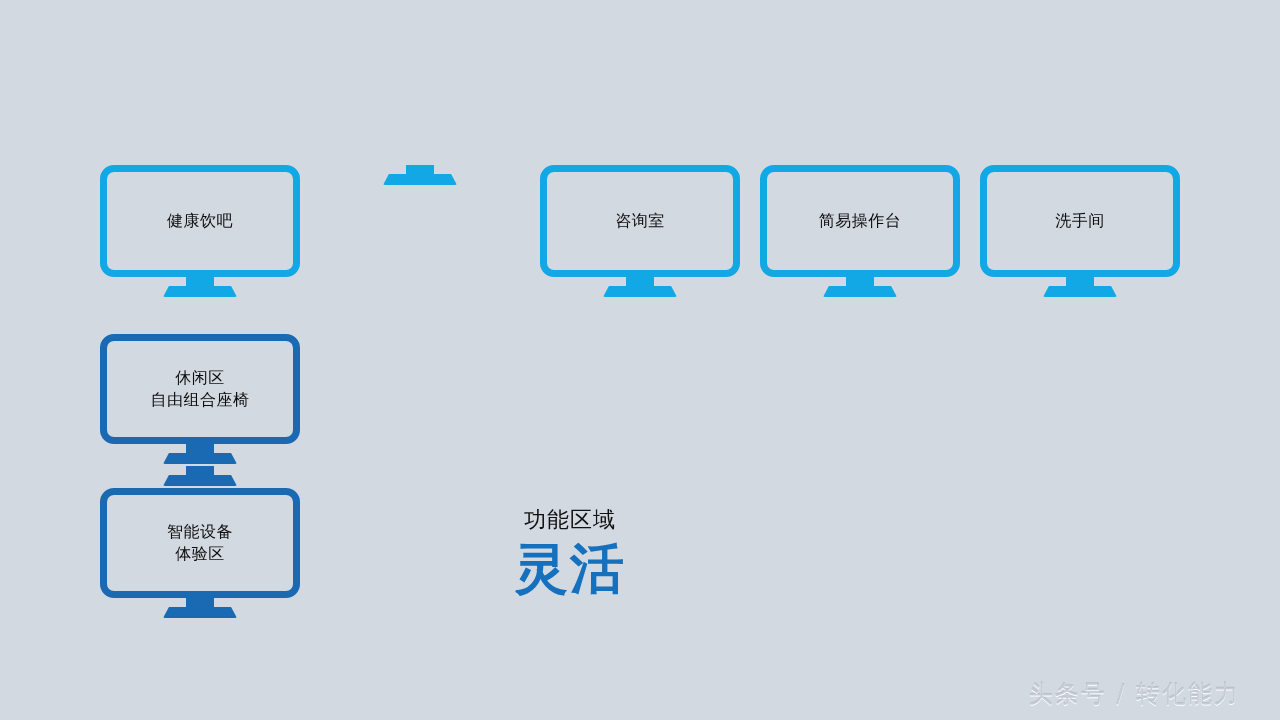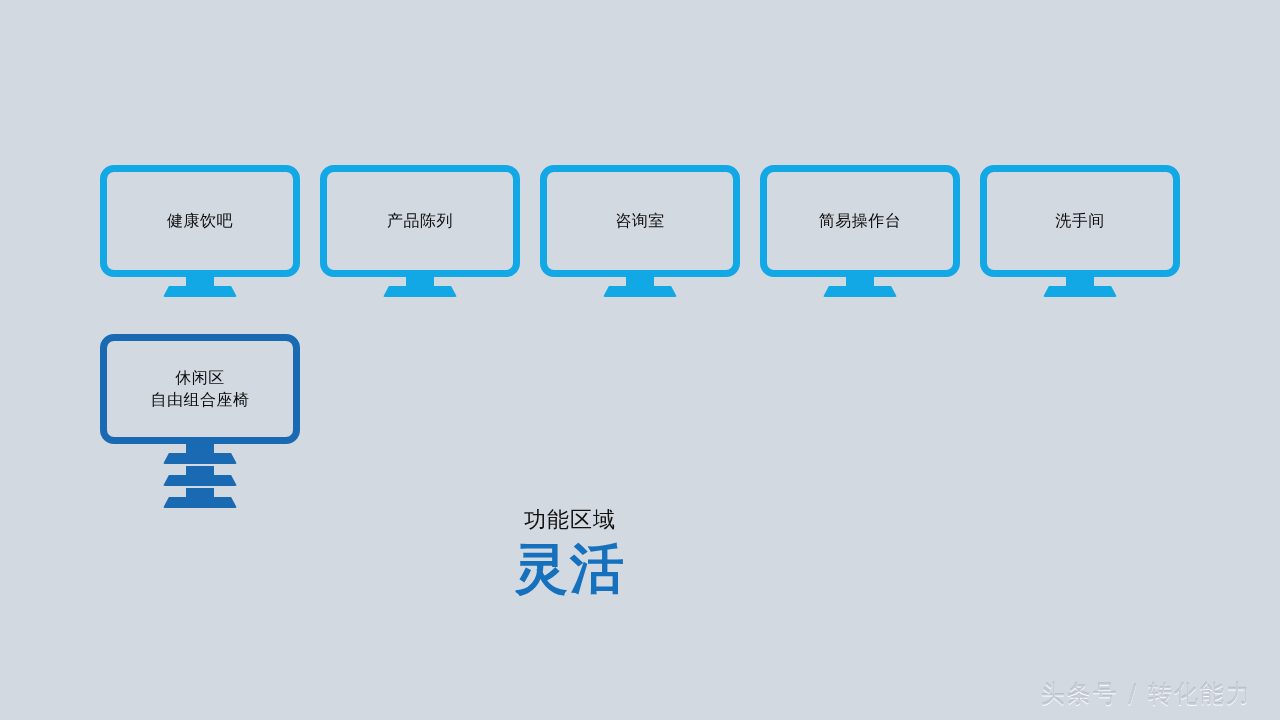--- a/index.html
+++ b/index.html
@@ -116,21 +116,21 @@
     font-weight: bold;
     color: #1571be;
     letter-spacing: 2px;
     margin-top: 2px;
     font-family: "DejaVu Sans", "Liberation Sans", sans-serif;
   }
 
   
   .watermark {
     position: absolute;
-    right: 28px;
+    right: 40px;
     bottom: 10px;
     font-size: 24px;
     line-height: 32px;
     color: #c6ccd6;
     letter-spacing: 2px;
     text-shadow: 0 1px 0 #ffffff, 0 -1px 0 #b8bfca;
     font-family: "DejaVu Sans", "Liberation Sans", sans-serif;
     white-space: nowrap;
     text-align: center;
   }
@@ -146,23 +146,20 @@
       <div class="screen">
         <div class="label">健康饮吧</div>
       </div>
       <div class="stand">
         <div class="neck"></div>
         <div class="base"></div>
       </div>
     </div>
 
     <div class="monitor c-light">
-      <div class="screen">
-        <div class="label">产品陈列</div>
-      </div>
       <div class="stand">
         <div class="neck"></div>
         <div class="base"></div>
       </div>
     </div>
 
     <div class="monitor c-light">
       <div class="screen">
         <div class="label">咨询室</div>
       </div>
@@ -208,20 +205,24 @@
     </div>
 
     <div class="monitor c-dark">
       <div class="stand">
         <div class="neck"></div>
         <div class="base"></div>
       </div>
     </div>
 
     <div class="monitor c-dark">
+      <div class="screen">
+        <div class="label">智能设备
+体验区</div>
+      </div>
       <div class="stand">
         <div class="neck"></div>
         <div class="base"></div>
       </div>
     </div>
 
 
 
   </div>
 

